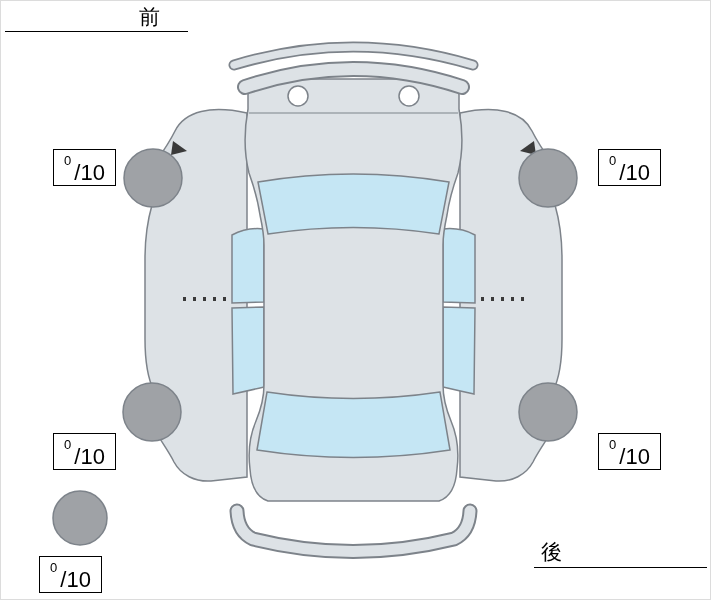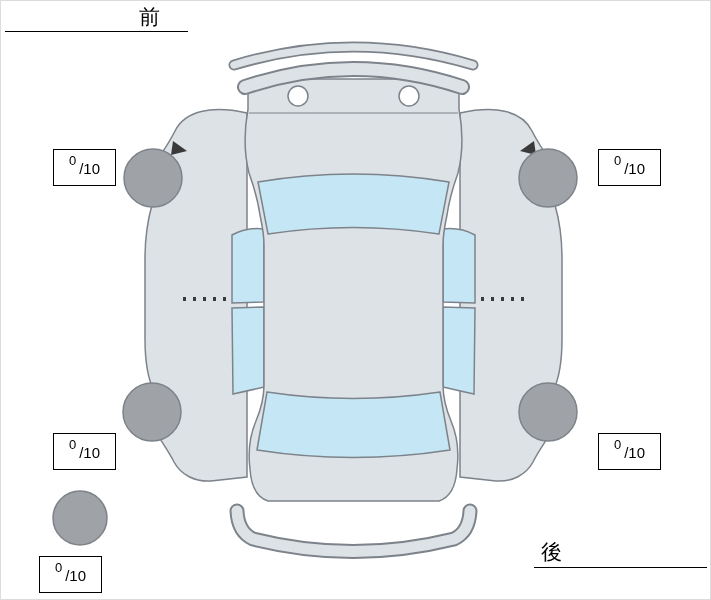--- a/index.html
+++ b/index.html
@@ -30,21 +30,21 @@
   }
   .axis-line{ position:absolute; height:1px; background:var(--line); }
 
   .score-box{
     position:absolute; width:63px; height:37px;
     background:#ffffff; border:1px solid #000;
     display:flex; justify-content:center; align-items:flex-start; gap:3px;
     color:#000;
   }
   .score-num{ font-size:13px; margin-top:3px; }
-  .score-den{ font-size:15px; margin-top:10px; }
+  .score-den{ font-size:22px; margin-top:10px; }
 </style>
 </head>
 <body>
 
 <div class="canvas">
 
   <svg class="svg-layer" viewBox="0 0 711 600">
 
     <g id="left-side-group">
       <path class="panel" d="M246,112 C210,104 184,110 174,130 C166,146 158,156 151,166

